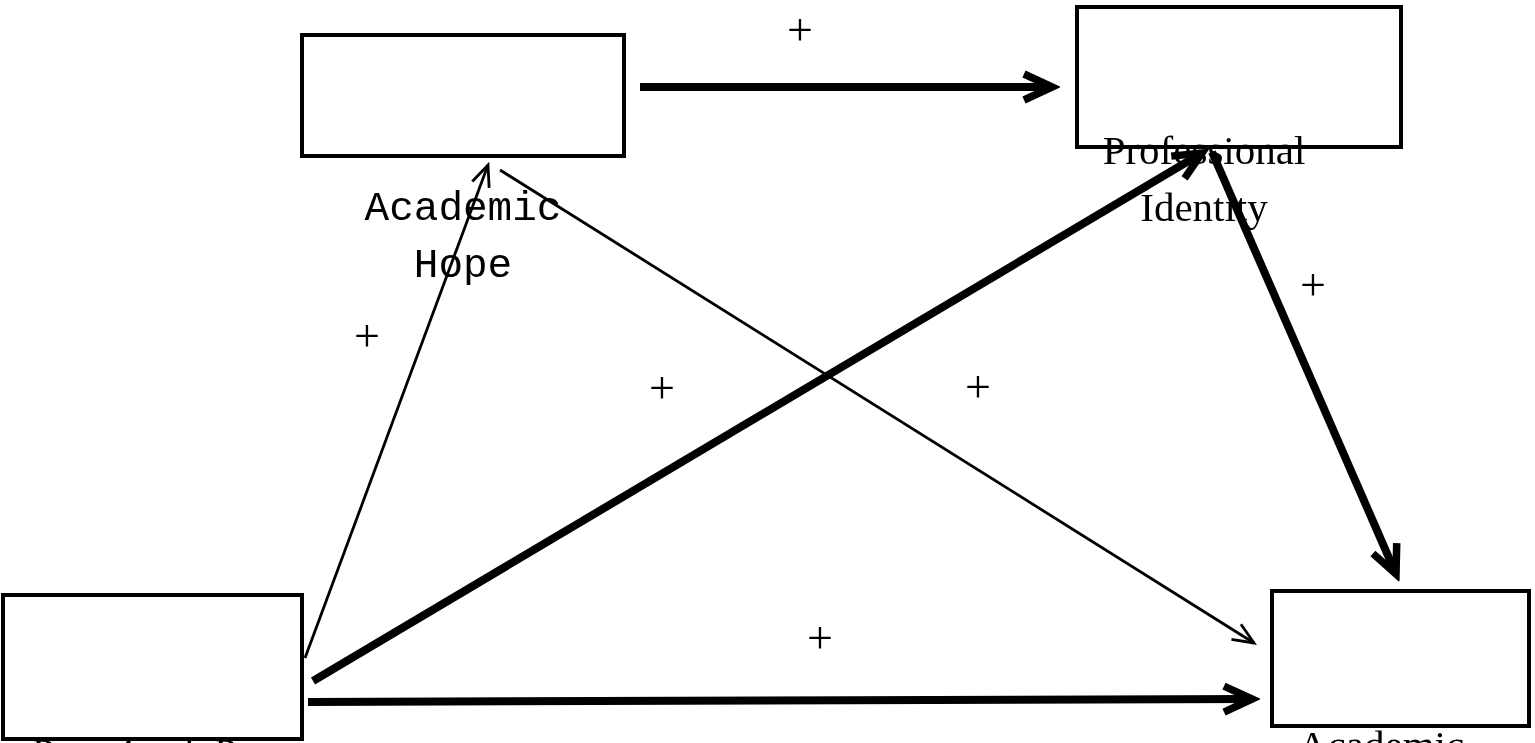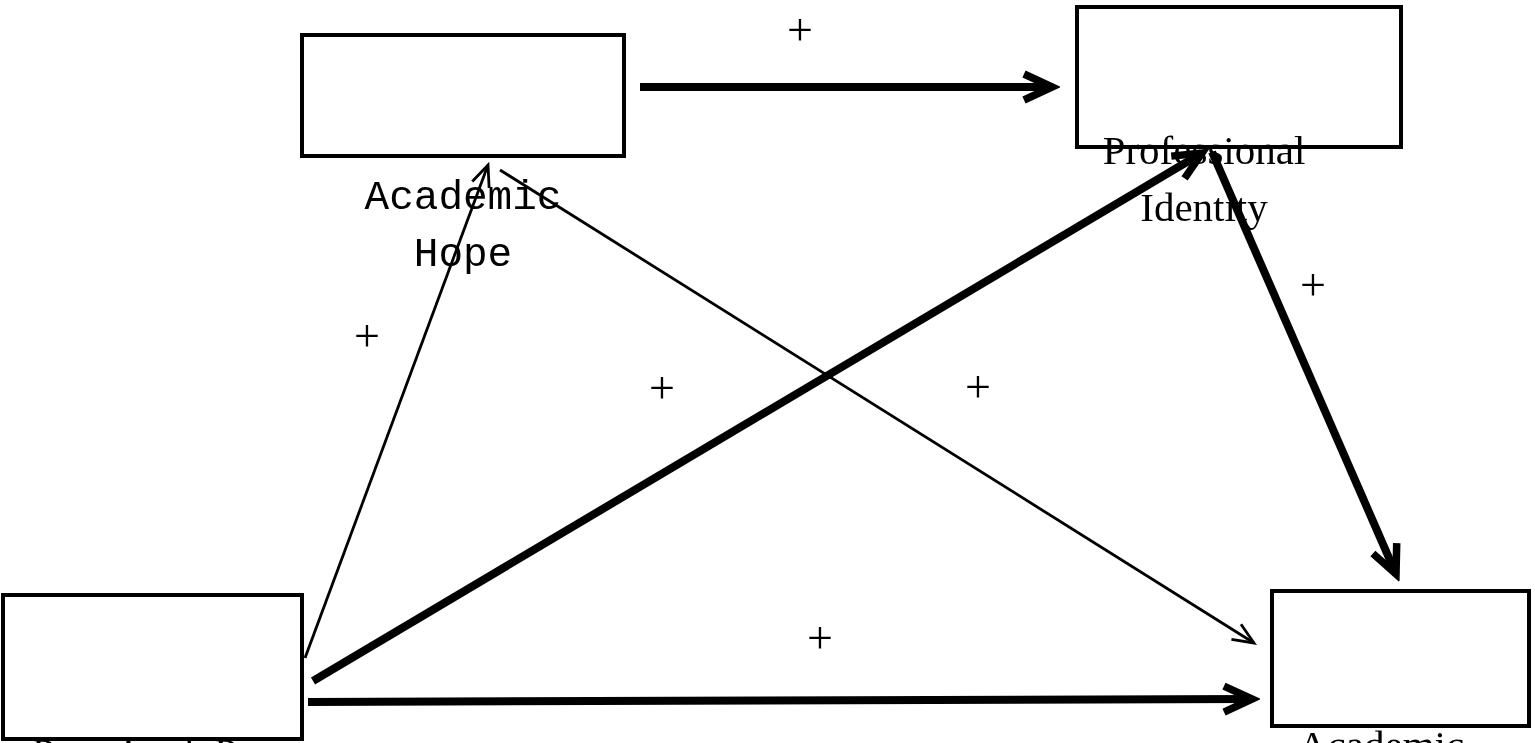--- a/index.html
+++ b/index.html
@@ -29,21 +29,21 @@
     font-size: 41px;
     line-height: 1.38;
     white-space: pre-wrap;
   }
   .node-inner {
     white-space: pre-wrap;
   }
   #node-academic-hope {
     left: 300px; top: 33px; width: 326px; height: 125px;
     text-align: center;
-    padding-top: 20px;
+    padding-top: 31px;
     font-family: Liberation Mono, monospace;
   }
   #node-professional-identity {
     left: 1075px; top: 5px; width: 328px; height: 144px;
   }
   #node-professional-identity .node-inner {
     width: 250px;
     text-align: center;
   }
   #node-perceived-peer-support {

